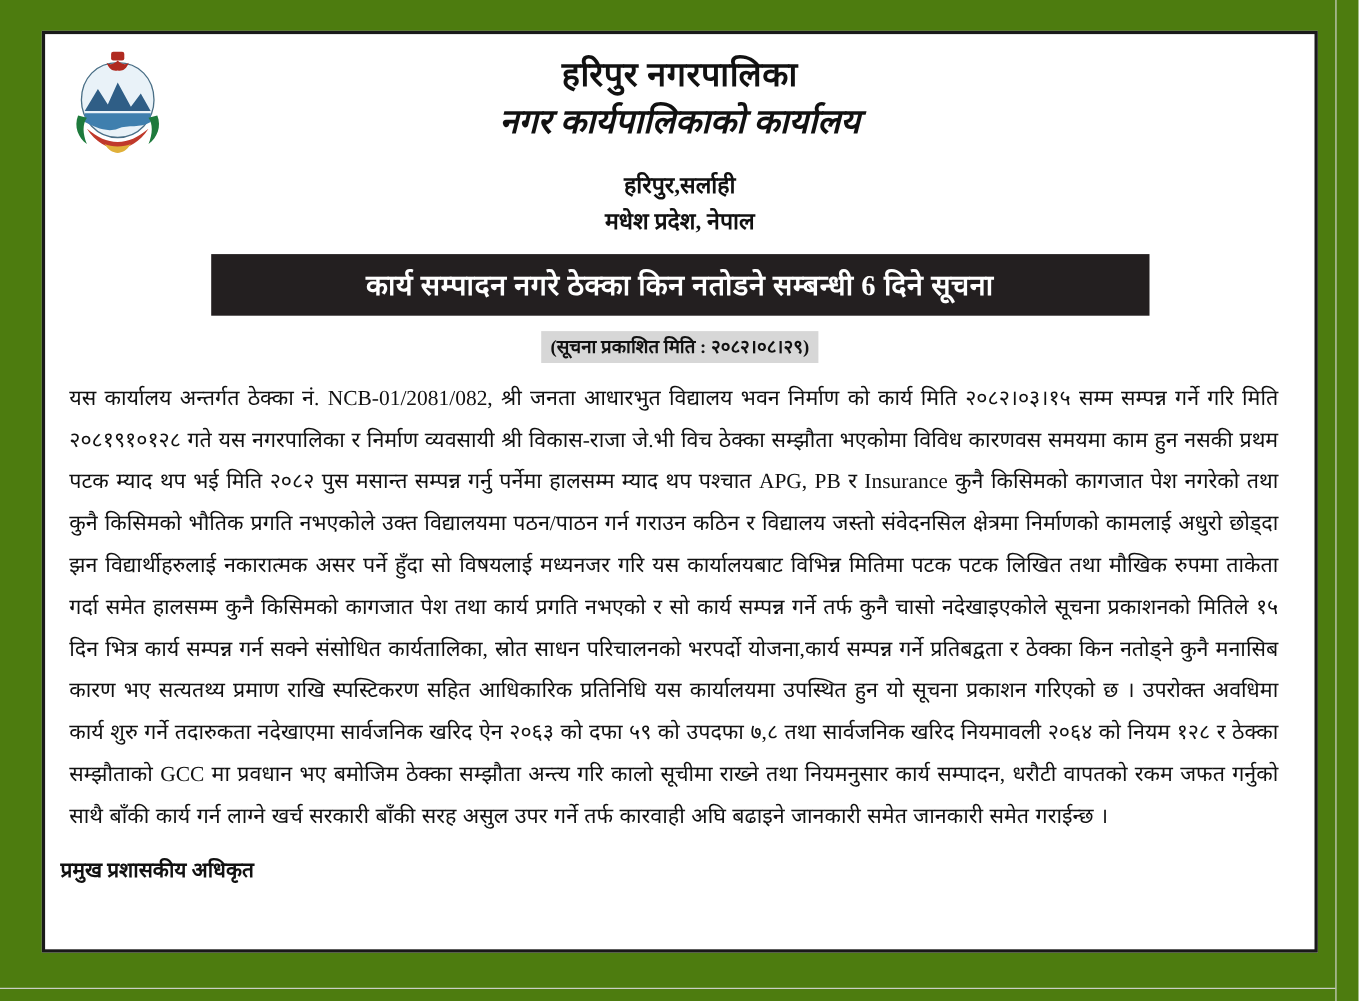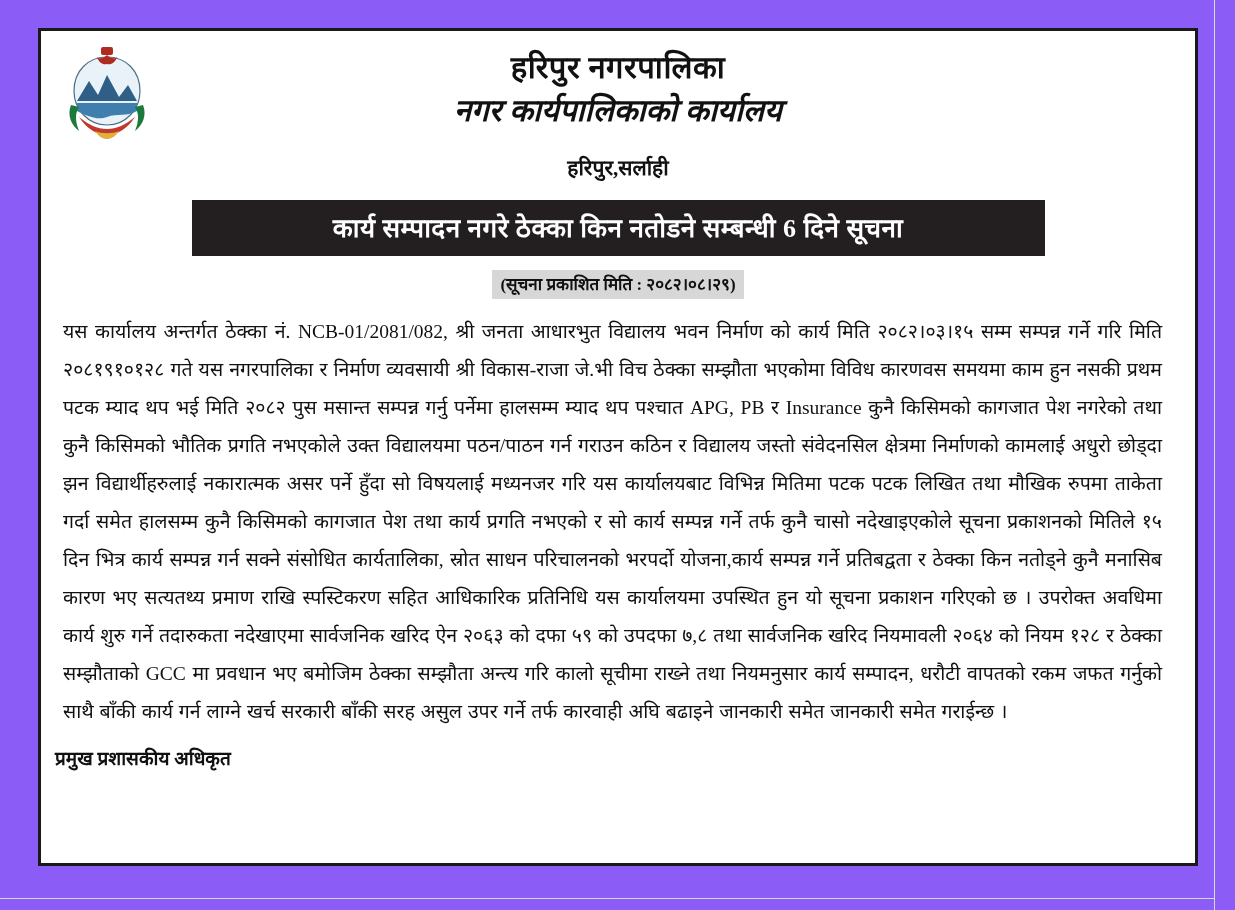--- a/index.html
+++ b/index.html
@@ -15,21 +15,21 @@
     position: relative;
     overflow: hidden;
   }
 
   .page {
     position: absolute;
     left: 0;
     top: 0;
     width: 1235px;
     height: 910px;
-    background: #8b5cf6;
+    background: #4d7c0f;
   }
 
   .notice-frame {
     position: absolute;
     left: 38px;
     top: 28px;
     width: 1160px;
     height: 838px;
     border: 3px solid #1a1a1a;
     box-sizing: border-box;
@@ -160,20 +160,21 @@
         <path d="M78 60 C82 70 78 80 70 86 C74 76 74 68 70 62 Z" fill="#1e7a3c"></path>
         <path d="M30 86 C34 92 38 94 42 94 C46 94 50 92 54 86 C48 89 36 89 30 86 Z" fill="#e0b03a"></path>
         <rect x="36" y="2" width="12" height="8" rx="2" fill="#b02a20"></rect>
       </svg>
     </div>
 
     <div class="header">
       <div class="org-title">हरिपुर नगरपालिका</div>
       <div class="org-subtitle">नगर कार्यपालिकाको कार्यालय</div>
       <div class="org-place">हरिपुर,सर्लाही</div>
+      <div class="org-province">मधेश प्रदेश, नेपाल</div>
     </div>
 
     <div class="title-banner">कार्य सम्पादन नगरे ठेक्का किन नतोडने सम्बन्धी 6 दिने सूचना</div>
 
 
     <div class="publish-line">(सूचना प्रकाशित मिति : २०८२।०८।२९)</div>
 
     <div class="body-text">यस कार्यालय अन्तर्गत ठेक्का नं. NCB-01/2081/082, श्री जनता आधारभुत विद्यालय भवन निर्माण को कार्य मिति २०८२।०३।१५ सम्म सम्पन्न गर्ने गरि मिति २०८१९१०१२८ गते यस नगरपालिका र निर्माण व्यवसायी श्री विकास-राजा जे.भी विच ठेक्का सम्झौता भएकोमा विविध कारणवस समयमा काम हुन नसकी प्रथम पटक म्याद थप भई मिति २०८२ पुस मसान्त सम्पन्न गर्नु पर्नेमा हालसम्म म्याद थप पश्चात APG, PB र Insurance कुनै किसिमको कागजात पेश नगरेको तथा कुनै किसिमको भौतिक प्रगति नभएकोले उक्त विद्यालयमा पठन/पाठन गर्न गराउन कठिन र विद्यालय जस्तो संवेदनसिल क्षेत्रमा निर्माणको कामलाई अधुरो छोड्दा झन विद्यार्थीहरुलाई नकारात्मक असर पर्ने हुँदा सो विषयलाई मध्यनजर गरि यस कार्यालयबाट विभिन्न मितिमा पटक पटक लिखित तथा मौखिक रुपमा ताकेता गर्दा समेत हालसम्म कुनै किसिमको कागजात पेश तथा कार्य प्रगति नभएको र सो कार्य सम्पन्न गर्ने तर्फ कुनै चासो नदेखाइएकोले सूचना प्रकाशनको मितिले १५ दिन भित्र कार्य सम्पन्न गर्न सक्ने संसोधित कार्यतालिका, स्रोत साधन परिचालनको भरपर्दो योजना,कार्य सम्पन्न गर्ने प्रतिबद्वता र ठेक्का किन नतोड्ने कुनै मनासिब कारण भए सत्यतथ्य प्रमाण राखि स्पस्टिकरण सहित आधिकारिक प्रतिनिधि यस कार्यालयमा उपस्थित हुन यो सूचना प्रकाशन गरिएको छ । उपरोक्त अवधिमा कार्य शुरु गर्ने तदारुकता नदेखाएमा सार्वजनिक खरिद ऐन २०६३ को दफा ५९ को उपदफा ७,८ तथा सार्वजनिक खरिद नियमावली २०६४ को नियम १२८ र ठेक्का सम्झौताको GCC मा प्रवधान भए बमोजिम ठेक्का सम्झौता अन्त्य गरि कालो सूचीमा राख्ने तथा नियमनुसार कार्य सम्पादन, धरौटी वापतको रकम जफत गर्नुको साथै बाँकी कार्य गर्न लाग्ने खर्च सरकारी बाँकी सरह असुल उपर गर्ने तर्फ कारवाही अघि बढाइने जानकारी समेत जानकारी समेत गराईन्छ ।</div>
 
     <div class="signature">प्रमुख प्रशासकीय अधिकृत</div>

